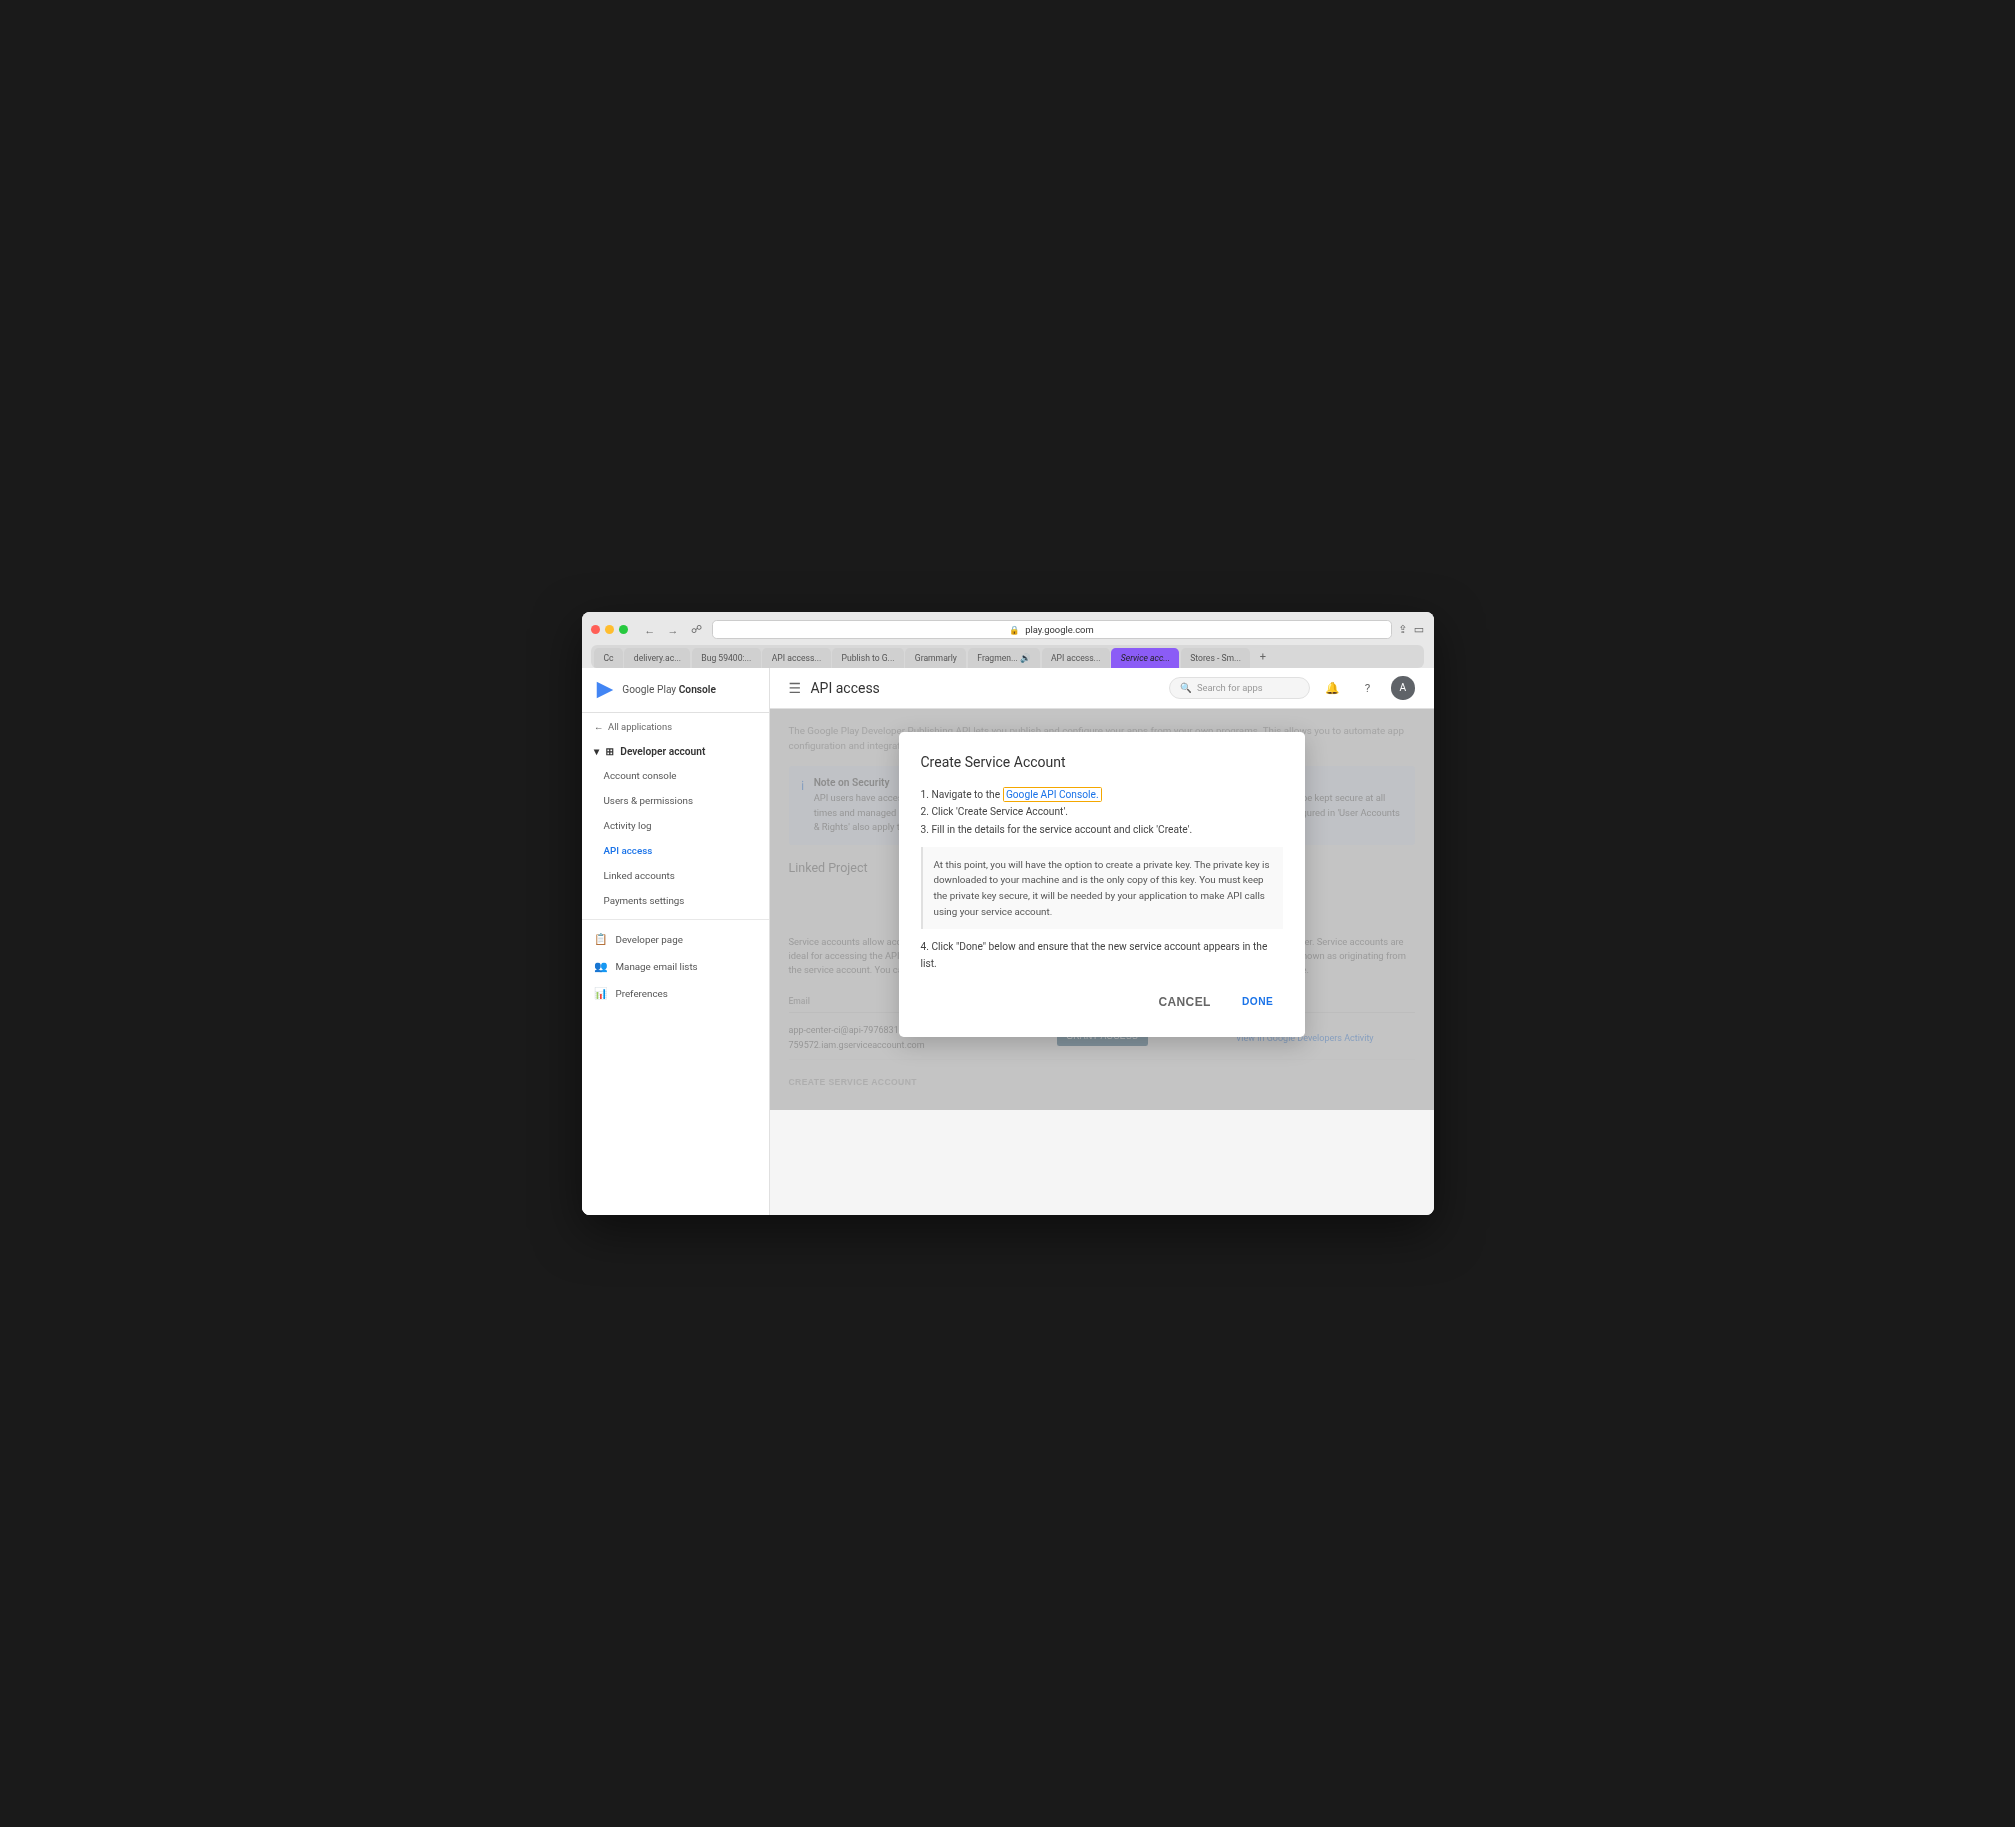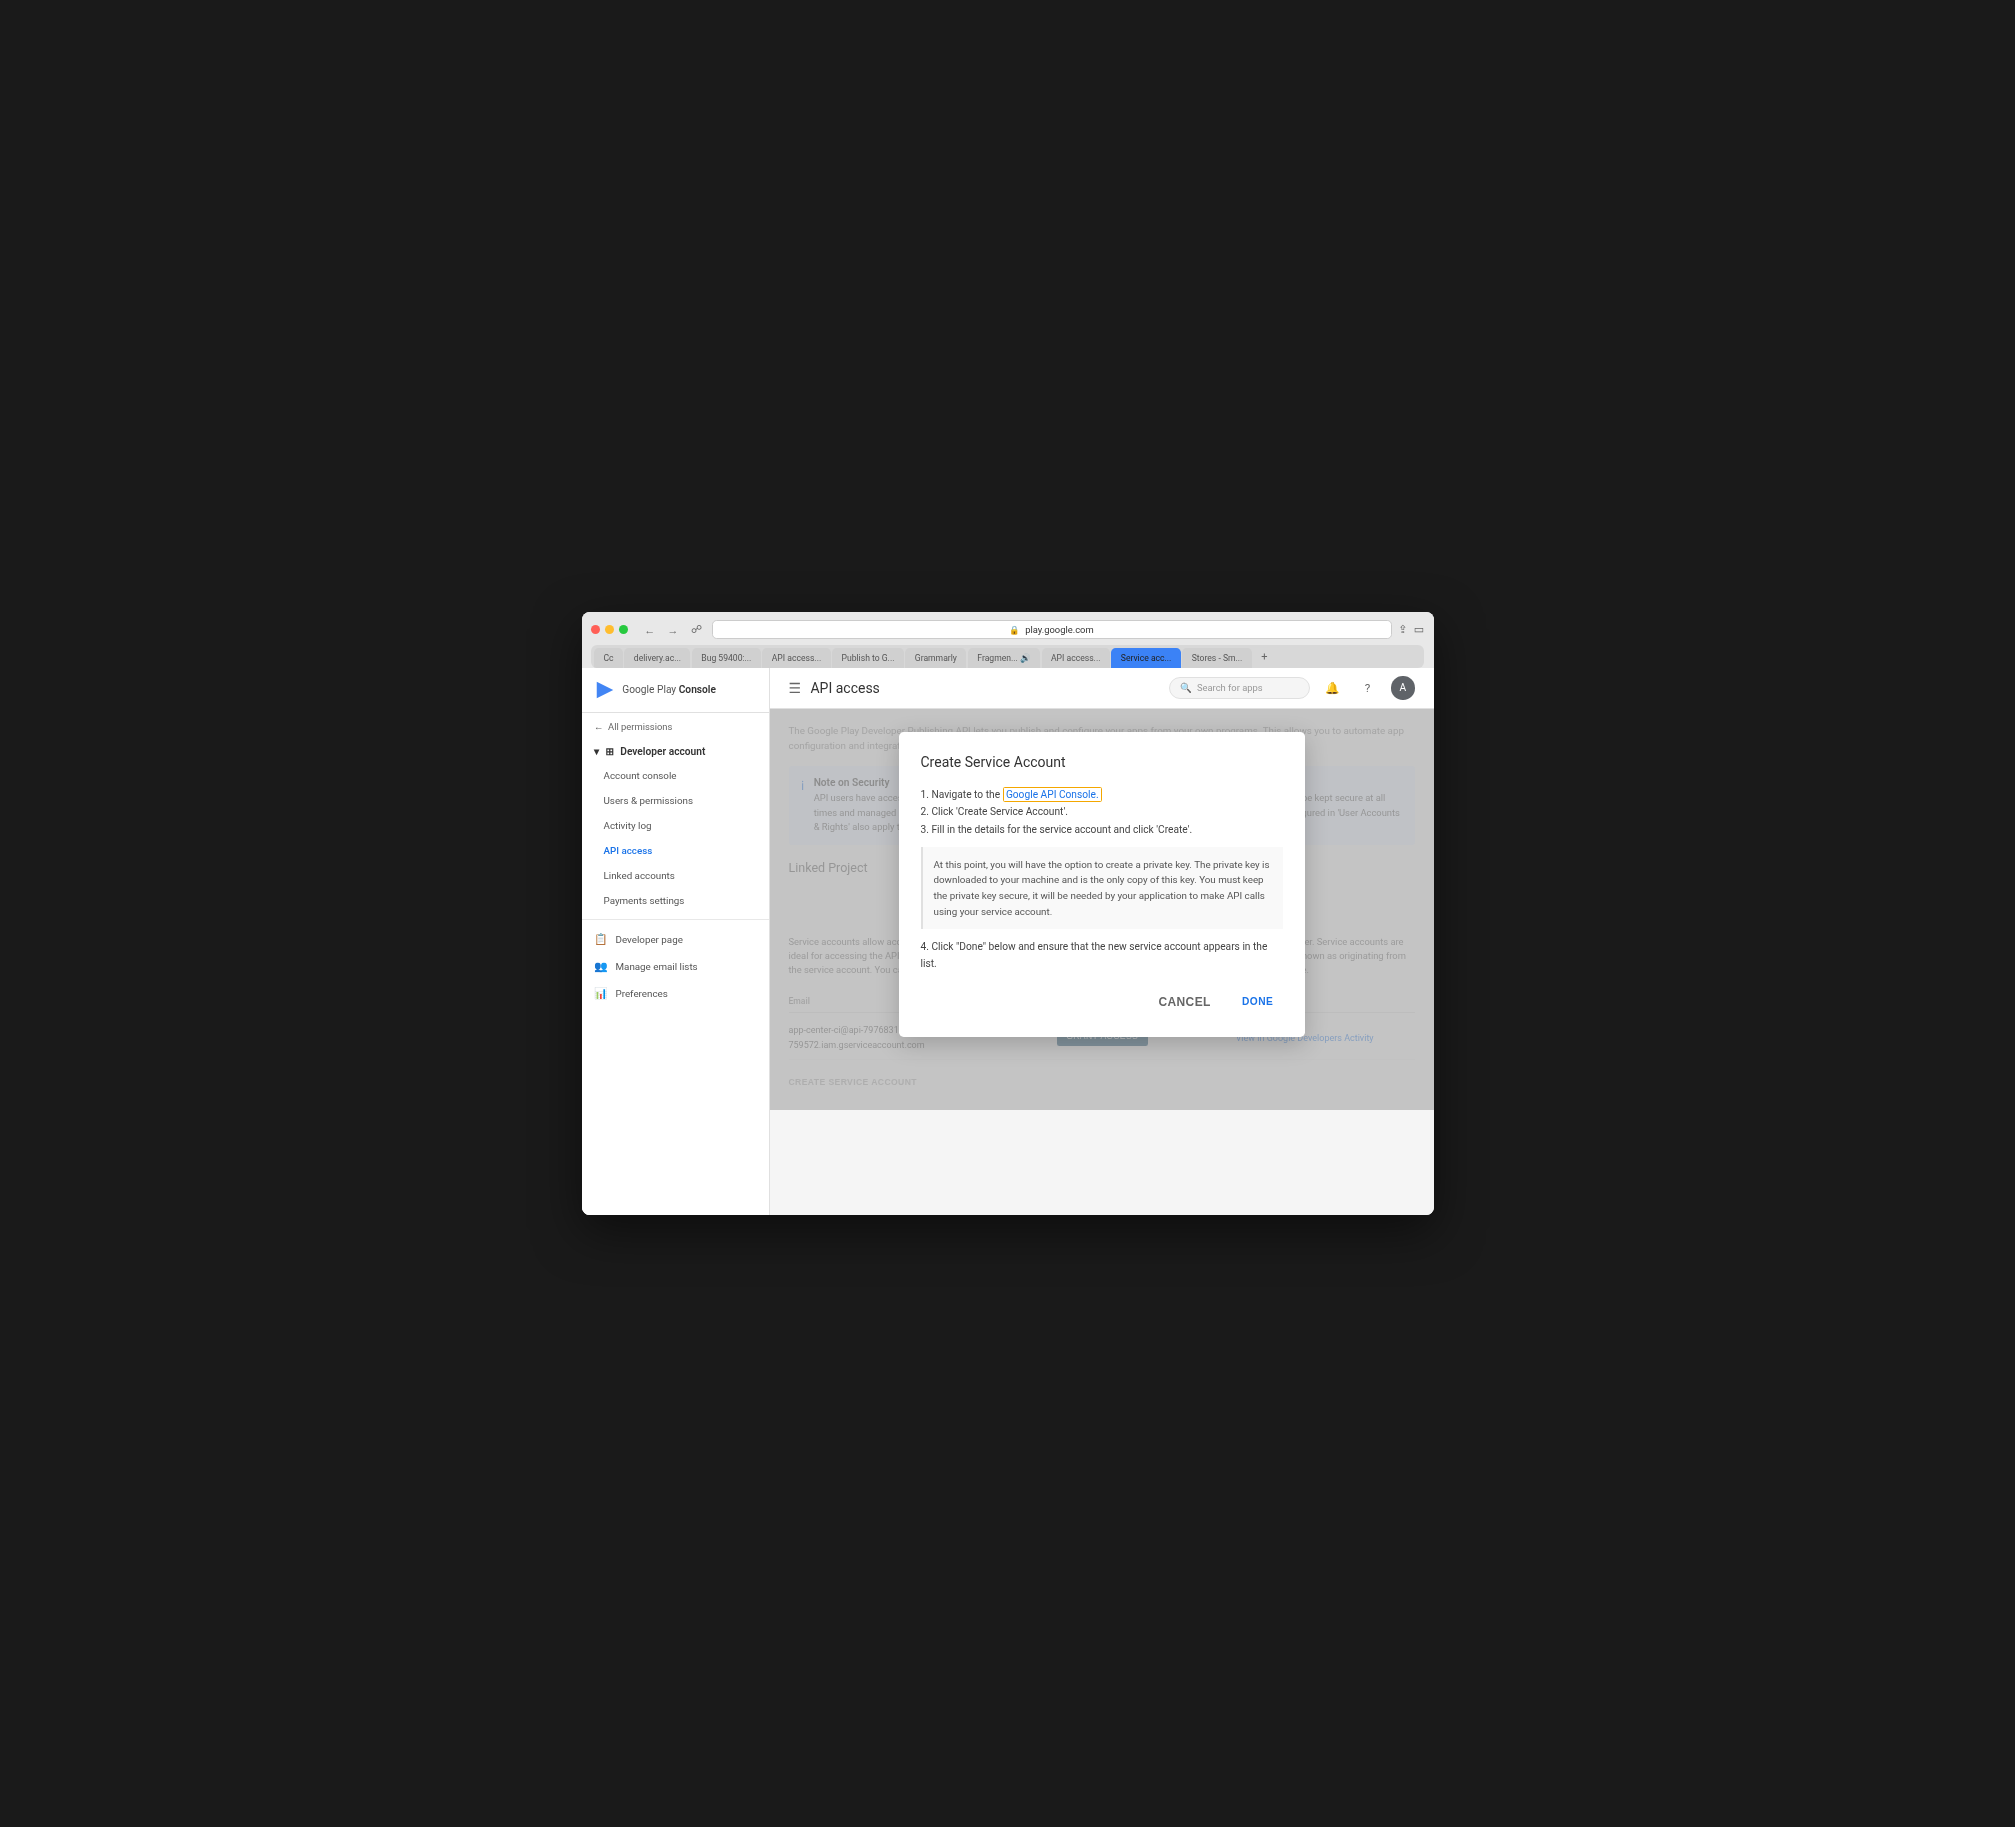--- a/index.html
+++ b/index.html
@@ -80,22 +80,23 @@
       background: #d0d0d0;
       border-radius: 4.7px 4.7px 0 0;
       margin-right: 1.6px;
       white-space: nowrap;
       max-width: 86px;
       overflow: hidden;
       text-overflow: ellipsis;
       cursor: pointer;
     }
     .tab.active {
-      background: #3b82f6;
+      background: #8b5cf6;
       color: #222;
+      font-style: italic;
     }
     .tab-add { padding: 4.7px 7.8px; font-size: 11px; color: #666; }
     
     .app-body {
       display: flex;
       background: #f5f5f5;
       min-height: 547px;
     }
     
     .sidebar {
@@ -441,21 +442,21 @@
       <div class="sidebar-logo">
         <svg class="play-icon" viewBox="0 0 24 24" fill="none">
           <path d="M3 3l18 9-18 9V3z" fill="#4285f4"></path>
         </svg>
         <span class="sidebar-logo-text">
           Google Play <strong>Console</strong>
         </span>
       </div>
       <div class="sidebar-back">
         <span>←</span>
-        <span>All permissions</span>
+        <span>All applications</span>
       </div>
       <div class="sidebar-section-header">
         <span>▾</span>
         <span>⊞</span>
         <span>Developer account</span>
       </div>
       <div class="sidebar-item">
         <span>Account console</span>
       </div>
       <div class="sidebar-item">

